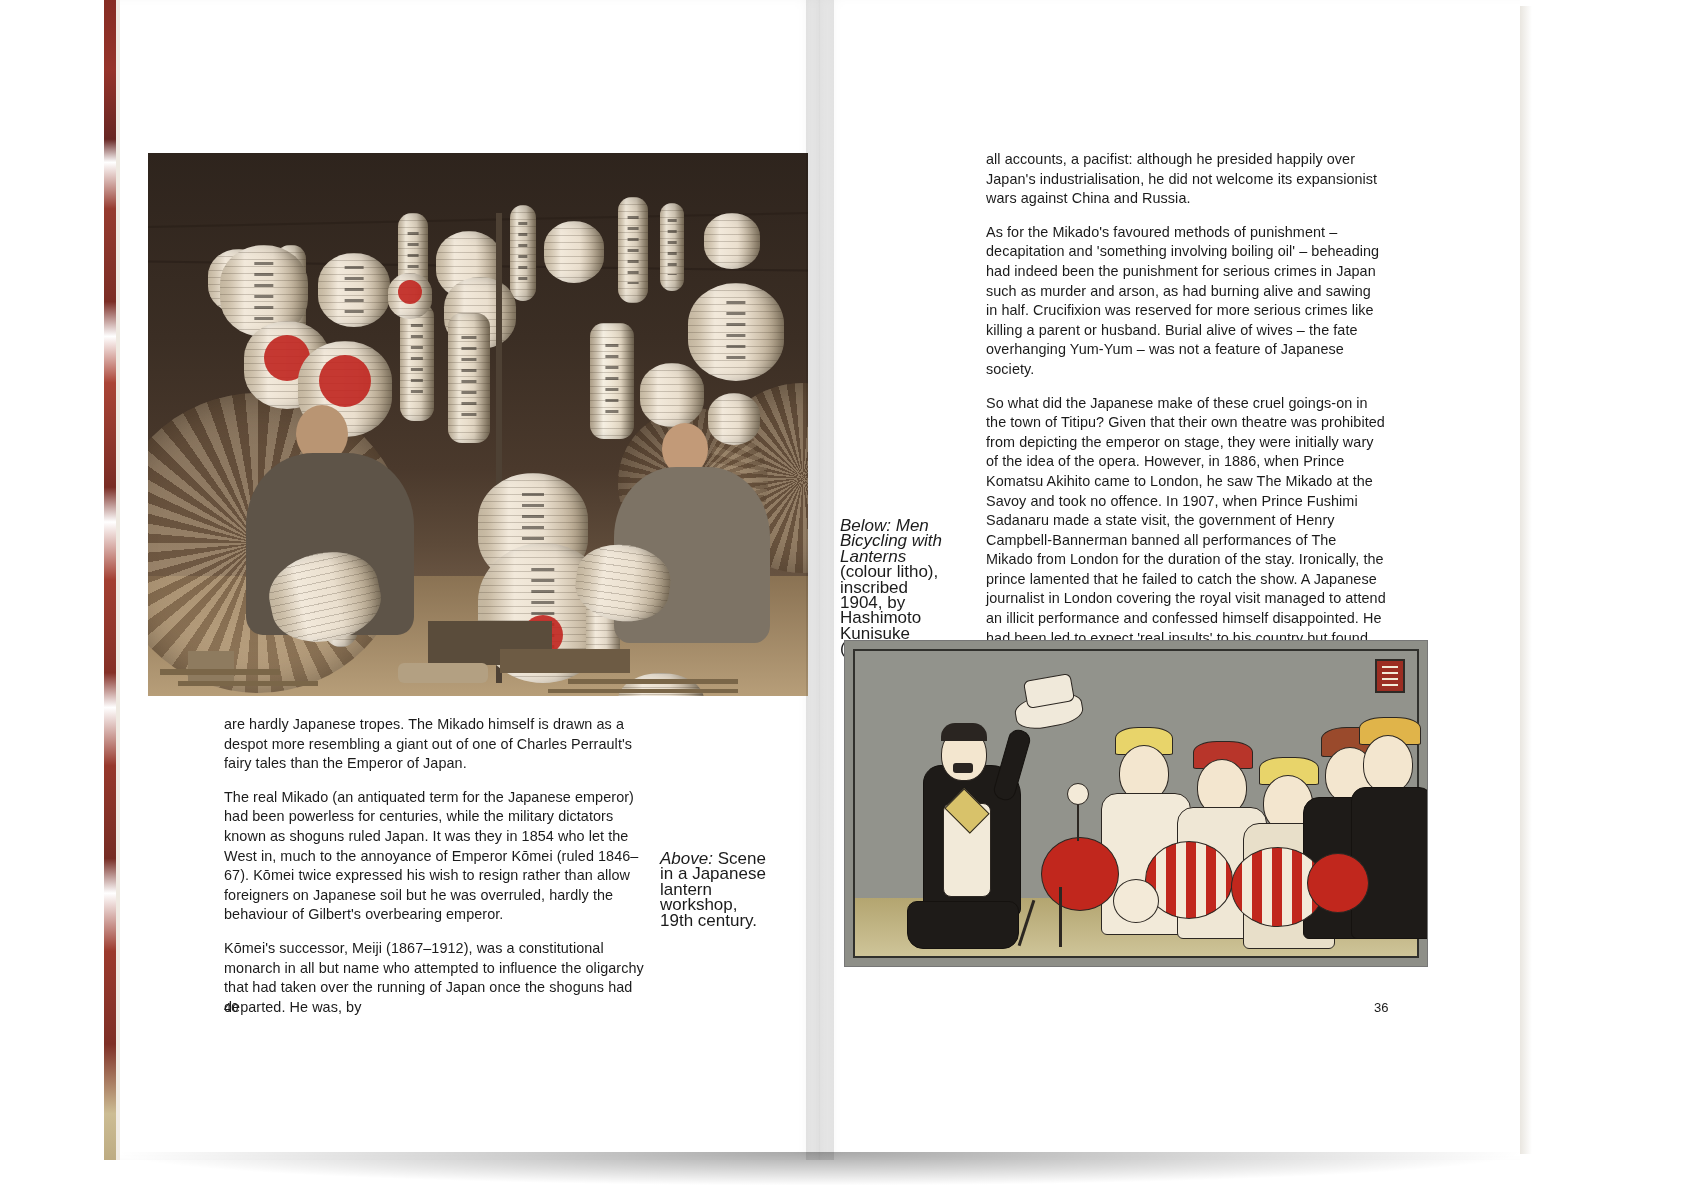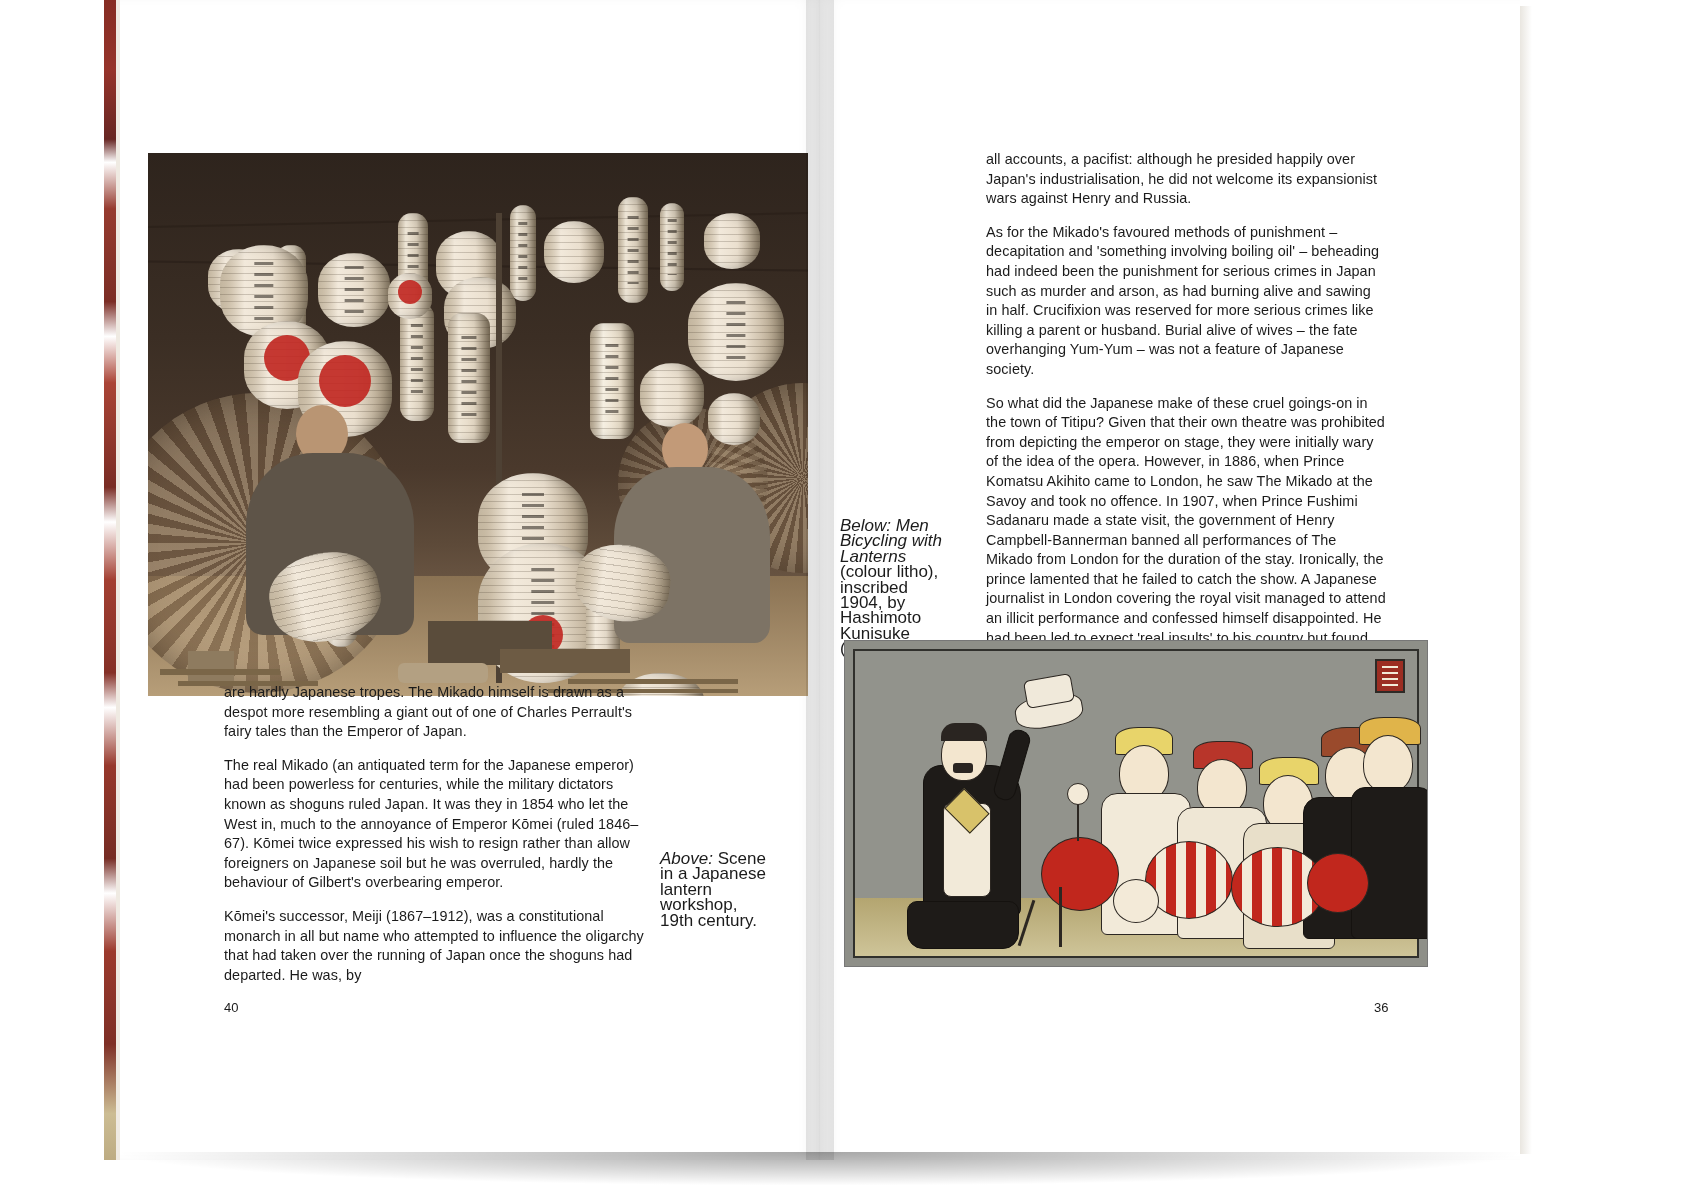--- a/index.html
+++ b/index.html
@@ -99,21 +99,21 @@
 
   
   #photo-lanterns {
     position: absolute;
     left: 28px; top: 153px; width: 660px; height: 543px;
     overflow: hidden;
     background: #3a2f26;
   }
   #left-col-text {
     position: absolute;
-    left: 104px; top: 683px; width: 420px;
+    left: 104px; top: 715px; width: 420px;
   }
   #left-caption {
     position: absolute;
     left: 540px; top: 851px; width: 110px;
   }
   #folio-left {
     position: absolute;
     left: 104px; top: 1000px;
   }
 
@@ -376,21 +376,21 @@
     <div id="left-caption" class="caption">
       <i>Above:</i><span> Scene in a Japanese lantern workshop, 19th century.</span>
     </div>
 
     <div id="folio-left" class="folio">40</div>
   </div>
 
   <div id="page-right">
 
     <div id="right-col-text" class="body-text">
-      <p>all accounts, a pacifist: although he presided happily over Japan's industrialisation, he did not welcome its expansionist wars against Henry and Russia.</p>
+      <p>all accounts, a pacifist: although he presided happily over Japan's industrialisation, he did not welcome its expansionist wars against China and Russia.</p>
       <p>As for the Mikado's favoured methods of punishment – decapitation and 'something involving boiling oil' – beheading had indeed been the punishment for serious crimes in Japan such as murder and arson, as had burning alive and sawing in half. Crucifixion was reserved for more serious crimes like killing a parent or husband. Burial alive of wives – the fate overhanging Yum-Yum – was not a feature of Japanese society.</p>
       <p>So what did the Japanese make of these cruel goings-on in the town of Titipu? Given that their own theatre was prohibited from depicting the emperor on stage, they were initially wary of the idea of the opera. However, in 1886, when Prince Komatsu Akihito came to London, he saw The Mikado at the Savoy and took no offence. In 1907, when Prince Fushimi Sadanaru made a state visit, the government of Henry Campbell-Bannerman banned all performances of The Mikado from London for the duration of the stay. Ironically, the prince lamented that he failed to catch the show. A Japanese journalist in London covering the royal visit managed to attend an illicit performance and confessed himself disappointed. He had been led to expect 'real insults' to his country but found 'only bright music and much fun'.</p>
       <p class="byline"><b>Adrian Mourby</b><span> is a writer and opera producer.</span></p>
     </div>
 
     <div id="right-caption" class="caption">
       <i>Below: Men Bicycling with Lanterns</i><span> (colour litho), inscribed 1904, by Hashimoto Kunisuke (1884–1953).</span>
     </div>
 
     <div id="print-bicycling">

